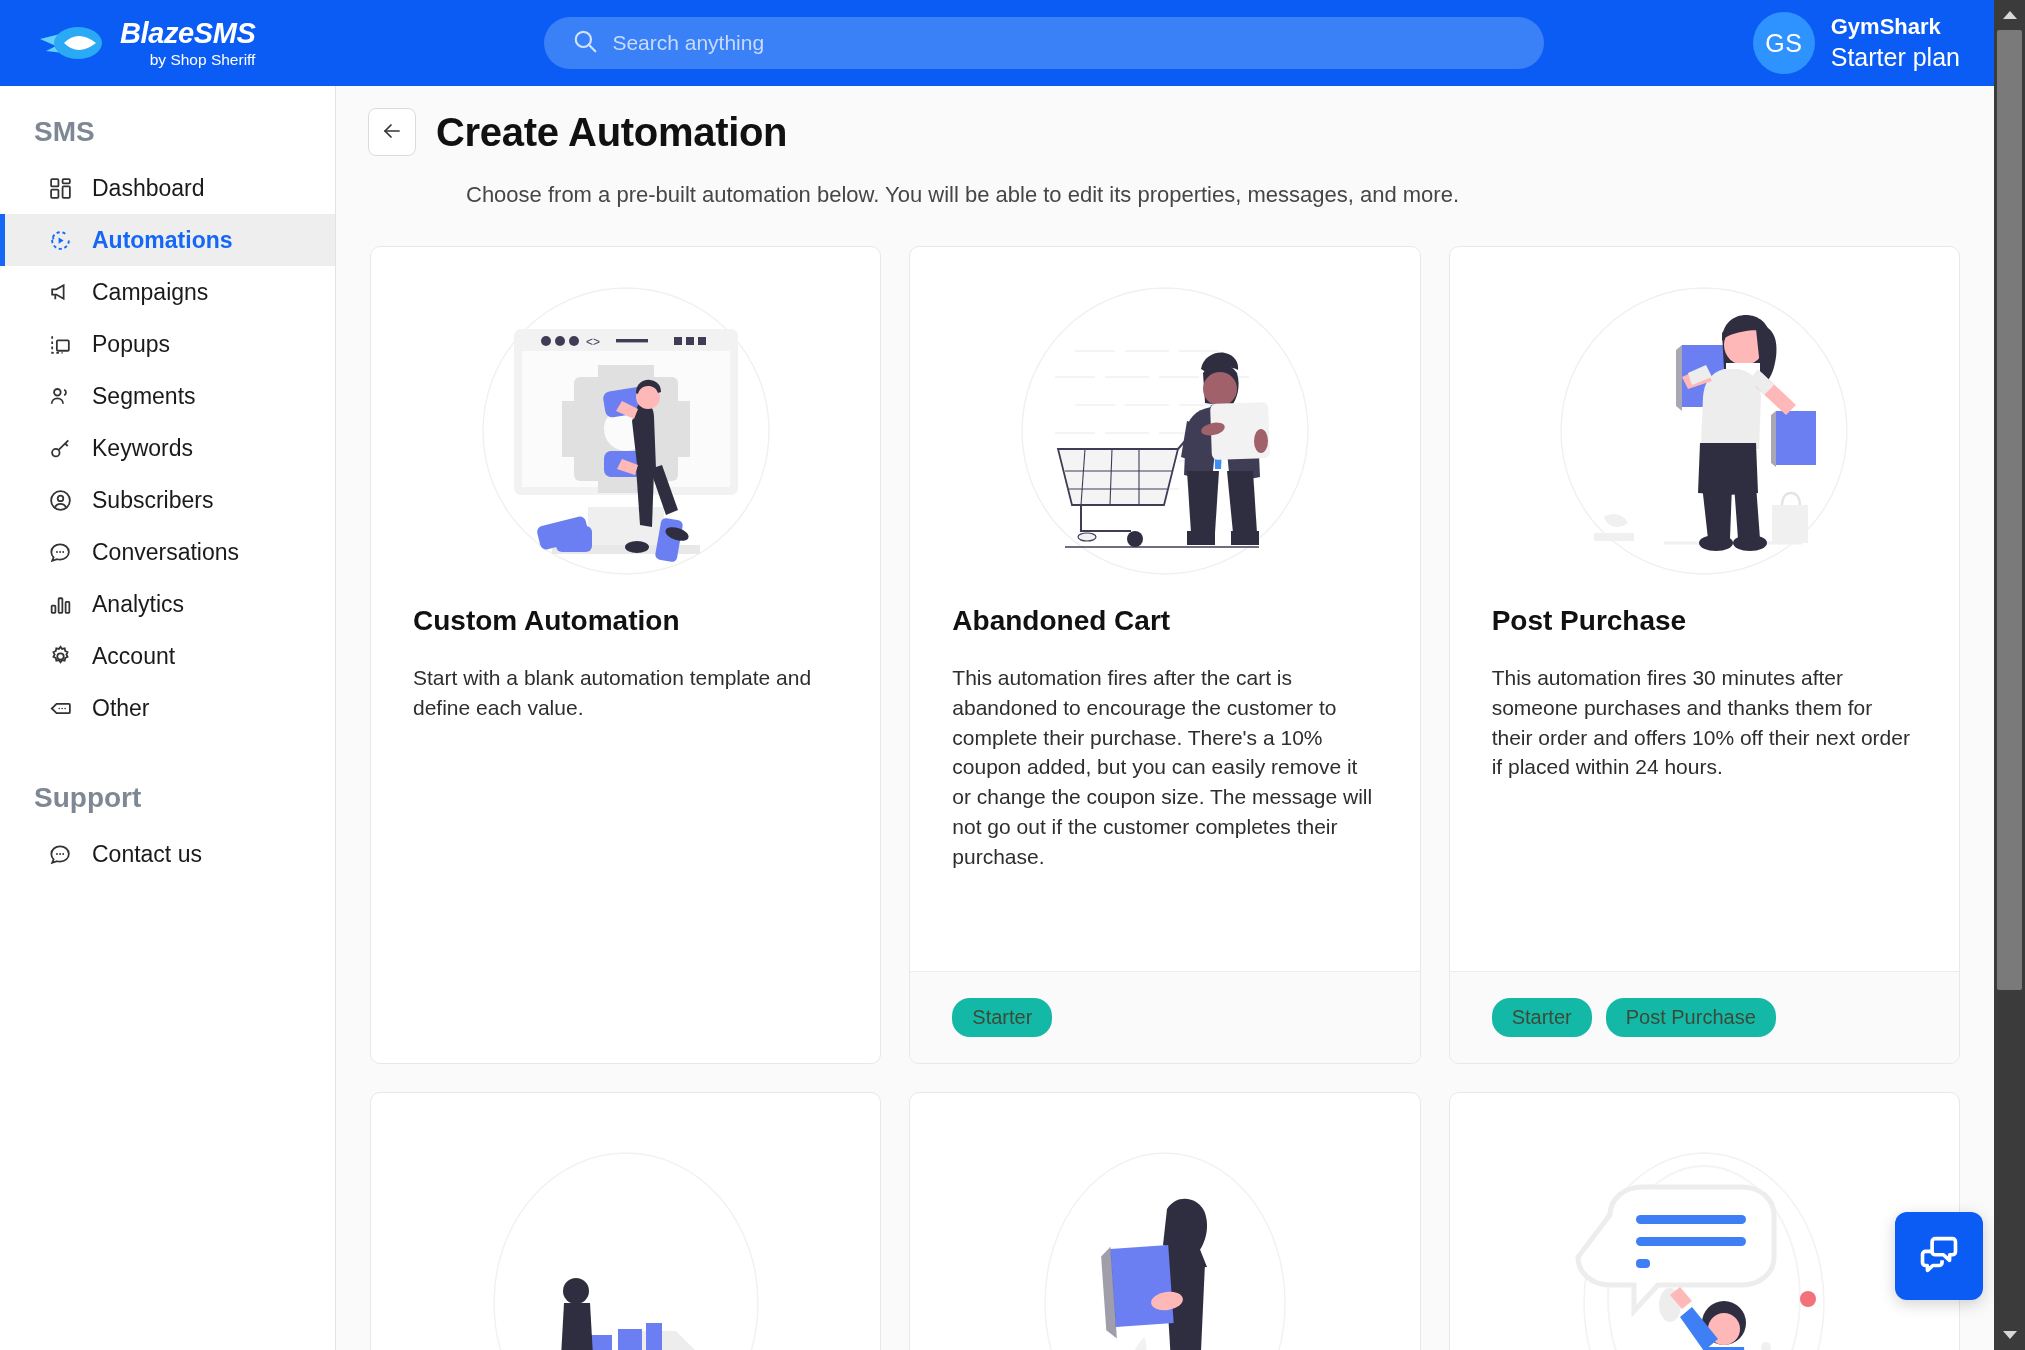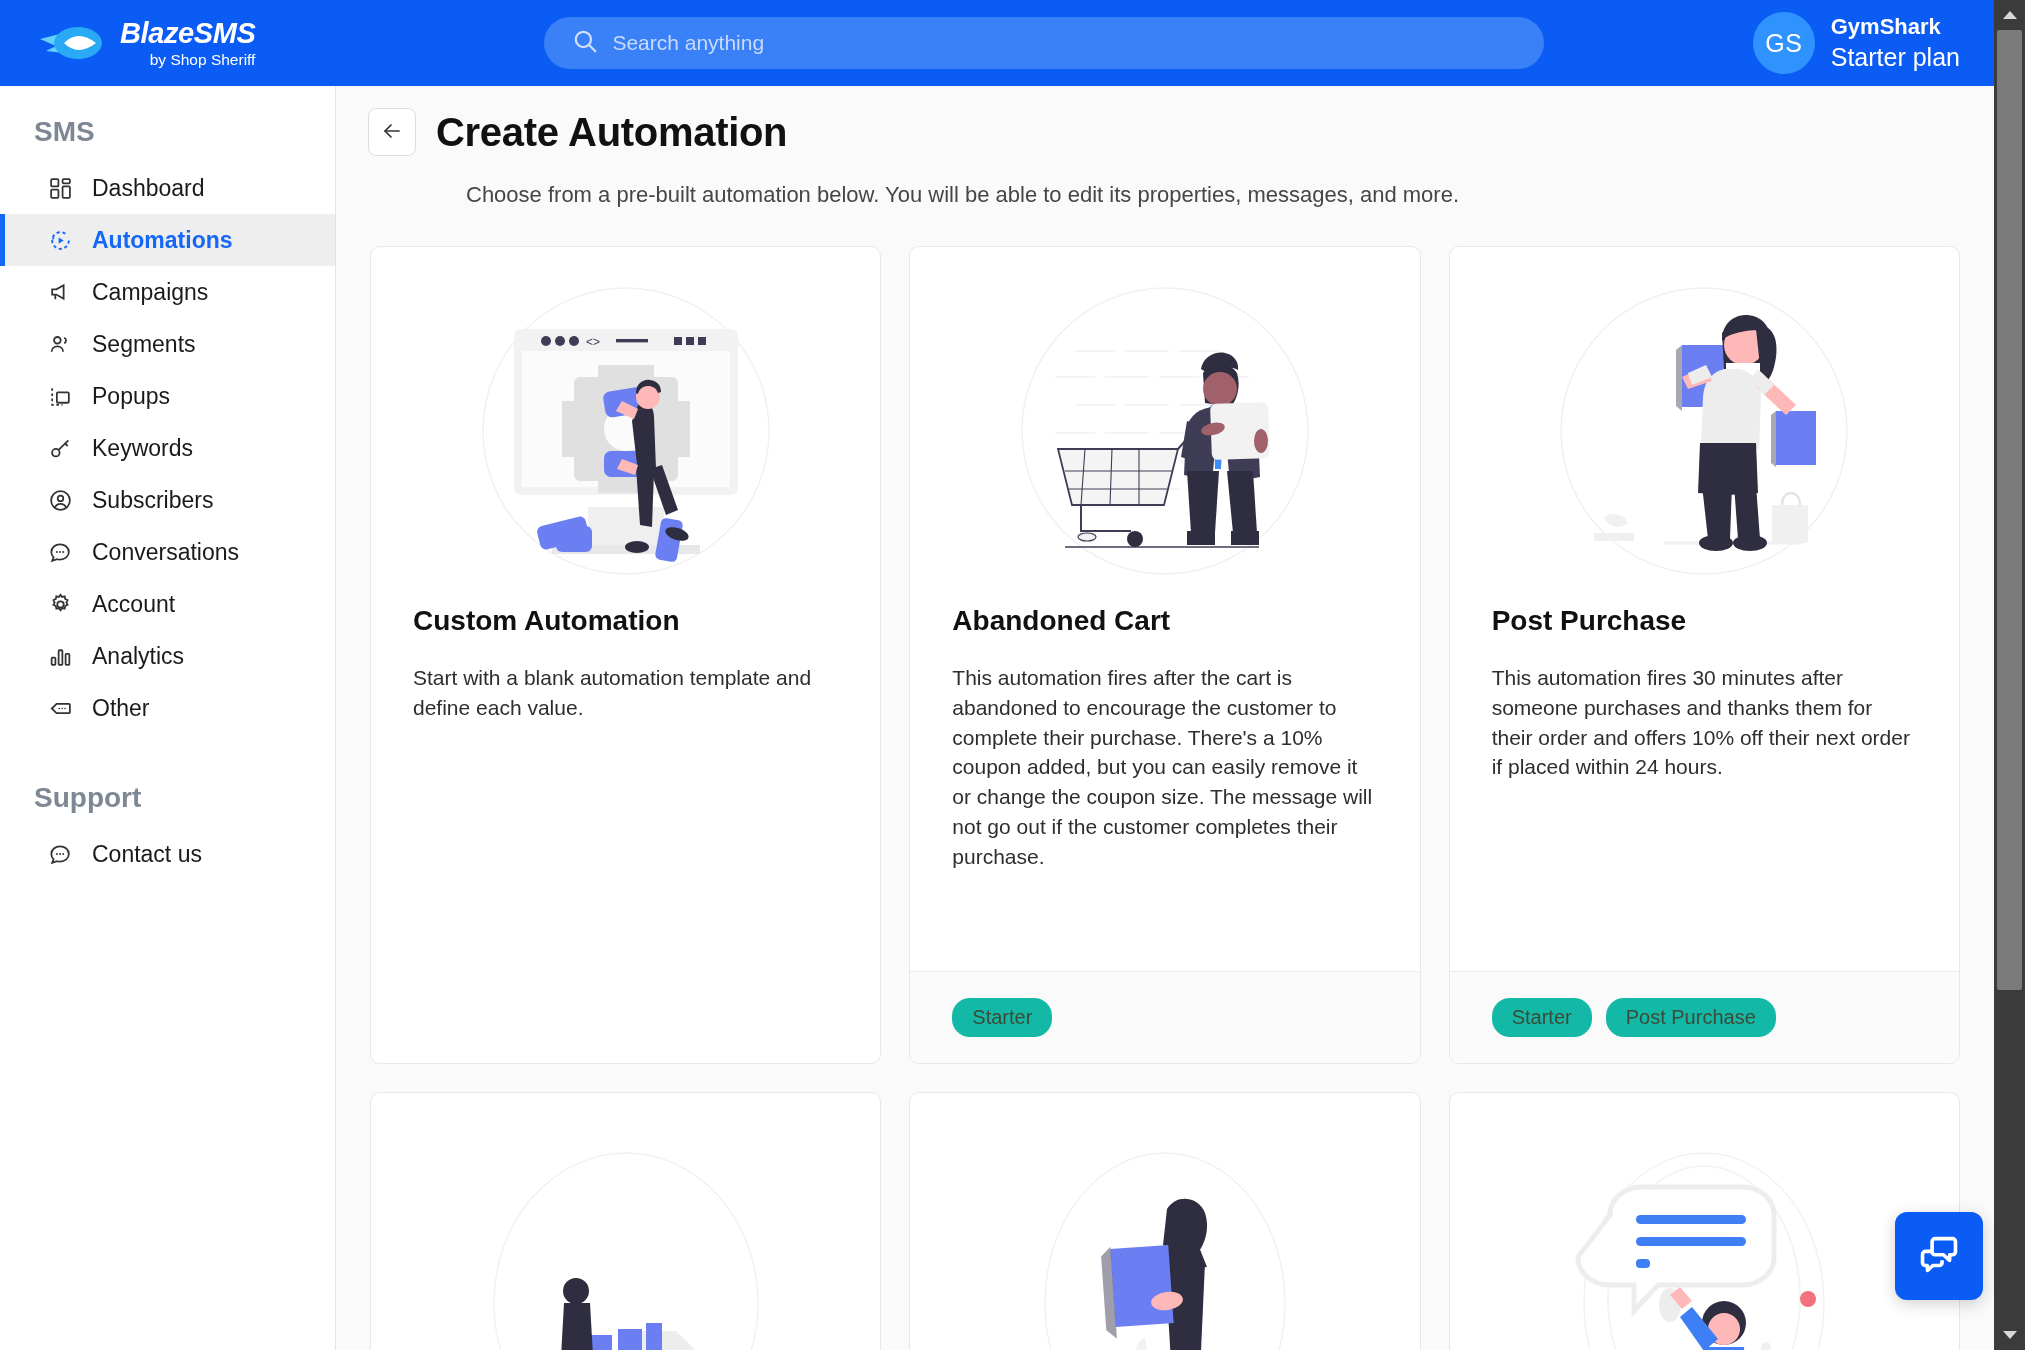--- a/index.html
+++ b/index.html
@@ -244,36 +244,36 @@
         <path d="M4 9v5h4l7 4V5L8 9H4z"></path>
           <path d="M7 14v4.5"></path>
       </svg>
     </span>
     <span>Campaigns</span>
   </div>
 
   <div class="nav-item">
     <span class="nav-ico">
       <svg width="25" height="25" viewBox="0 0 24 24" fill="none" stroke="#333" stroke-width="1.7">
+        <path d="M4 4v16h10" stroke-dasharray="2.5 2.5"></path>
+        <rect x="8.5" y="8" width="11.5" height="10" rx="1"></rect>
+      </svg>
+    </span>
+    <span>Popups</span>
+  </div>
+
+  <div class="nav-item">
+    <span class="nav-ico">
+      <svg width="25" height="25" viewBox="0 0 24 24" fill="none" stroke="#333" stroke-width="1.7">
         <circle cx="9" cy="8" r="3.2"></circle>
           <path d="M3.5 19c0-3.2 2.4-5.3 5.5-5.3s5.5 2.1 5.5 5.3"></path>
         <path d="M15.5 5.5a2.8 2.8 0 0 1 0 5.2"></path>
       </svg>
     </span>
     <span>Segments</span>
-  </div>
-
-  <div class="nav-item">
-    <span class="nav-ico">
-      <svg width="25" height="25" viewBox="0 0 24 24" fill="none" stroke="#333" stroke-width="1.7">
-        <path d="M4 4v16h10" stroke-dasharray="2.5 2.5"></path>
-        <rect x="8.5" y="8" width="11.5" height="10" rx="1"></rect>
-      </svg>
-    </span>
-    <span>Popups</span>
   </div>
 
   <div class="nav-item">
     <span class="nav-ico">
       <svg width="25" height="25" viewBox="0 0 24 24" fill="none" stroke="#333" stroke-width="1.7">
         <circle cx="7.5" cy="16" r="3.6"></circle>
           <path d="M10.2 13.4L19.5 4.2"></path>
           <path d="M16.5 7.2l2.4 2.4"></path>
       </svg>
     </span>
@@ -299,36 +299,36 @@
         <circle cx="11.6" cy="11.5" r=".9" fill="#333" stroke="none"></circle>
         <circle cx="14.6" cy="11.5" r=".9" fill="#333" stroke="none"></circle>
       </svg>
     </span>
     <span>Conversations</span>
   </div>
 
   <div class="nav-item">
     <span class="nav-ico">
       <svg width="25" height="25" viewBox="0 0 24 24" fill="none" stroke="#333" stroke-width="1.7">
-        <circle cx="12" cy="12" r="3.1"></circle>
-        <path d="M12 2.6l1.5 2.1 2.5-.5.5 2.5 2.3 1.1-1.2 2.3 1.2 2.3-2.3 1.1-.5 2.5-2.5-.5L12 17.6l-1.5-2.1-2.5.5-.5-2.5-2.3-1.1 1.2-2.3L5.2 7.8l2.3-1.1.5-2.5 2.5.5z"></path>
-      </svg>
-    </span>
-    <span>Account</span>
-  </div>
-
-  <div class="nav-item">
-    <span class="nav-ico">
-      <svg width="25" height="25" viewBox="0 0 24 24" fill="none" stroke="#333" stroke-width="1.7">
         <rect x="3.5" y="13" width="3.6" height="7" rx="0.7"></rect>
         <rect x="10.2" y="6" width="3.6" height="14" rx="0.7"></rect>
         <rect x="16.9" y="9.5" width="3.6" height="10.5" rx="0.7"></rect>
       </svg>
     </span>
     <span>Analytics</span>
+  </div>
+
+  <div class="nav-item">
+    <span class="nav-ico">
+      <svg width="25" height="25" viewBox="0 0 24 24" fill="none" stroke="#333" stroke-width="1.7">
+        <circle cx="12" cy="12" r="3.1"></circle>
+        <path d="M12 2.6l1.5 2.1 2.5-.5.5 2.5 2.3 1.1-1.2 2.3 1.2 2.3-2.3 1.1-.5 2.5-2.5-.5L12 17.6l-1.5-2.1-2.5.5-.5-2.5-2.3-1.1 1.2-2.3L5.2 7.8l2.3-1.1.5-2.5 2.5.5z"></path>
+      </svg>
+    </span>
+    <span>Account</span>
   </div>
 
   <div class="nav-item">
     <span class="nav-ico">
       <svg width="25" height="25" viewBox="0 0 24 24" fill="none" stroke="#333" stroke-width="1.7">
         <path d="M20 7.5H8.2L3.6 12l4.6 4.5H20a1 1 0 0 0 1-1v-7a1 1 0 0 0-1-1z"></path>
         <circle cx="10.8" cy="12" r=".8" fill="#333" stroke="none"></circle>
         <circle cx="13.6" cy="12" r=".8" fill="#333" stroke="none"></circle>
         <circle cx="16.4" cy="12" r=".8" fill="#333" stroke="none"></circle>
       </svg>

